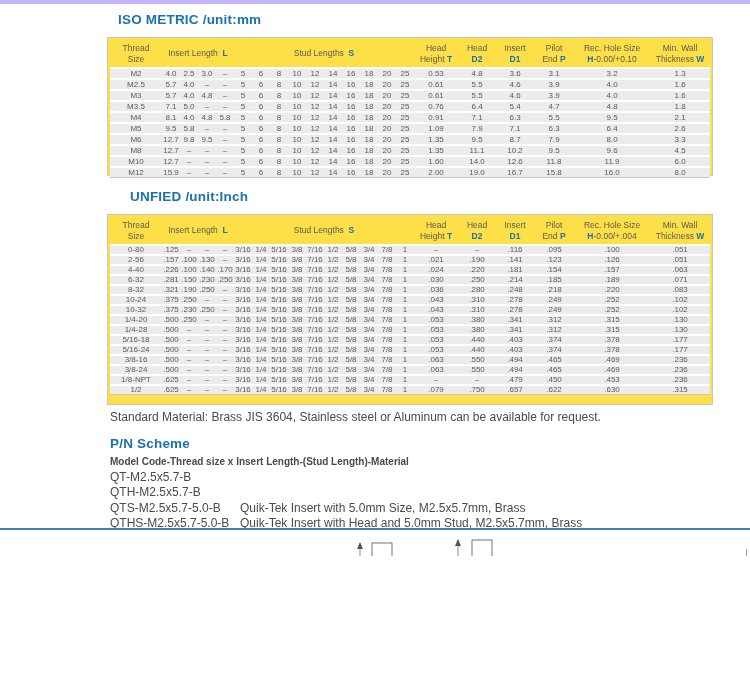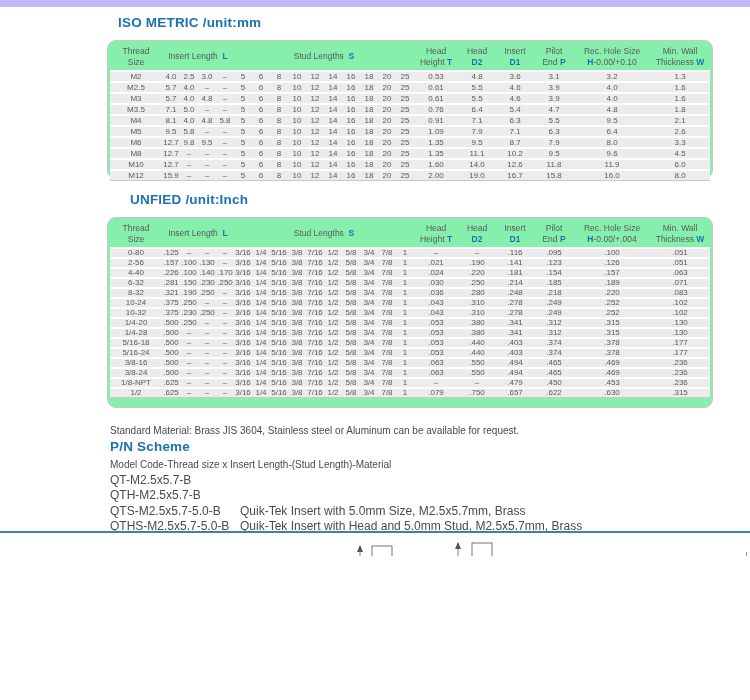--- a/index.html
+++ b/index.html
@@ -1,30 +1,30 @@
 <!DOCTYPE html>
 <html><head>
 <meta charset="utf-8">
 <style>
   * { margin:0; padding:0; box-sizing:border-box; }
   html,body { width:750px; height:700px; background:#fff; font-family:"Liberation Sans", sans-serif; }
-  #page { position:relative; width:750px; height:556px; background:#fff; overflow:hidden; border-top:7px solid #c4b5fd; }
+  #page { position:relative; width:750px; height:556px; background:#fff; overflow:hidden; border-top:4px solid #c4b5fd; }
 
   .sec-title { position:absolute; font-size:13.5px; font-weight:bold; color:#1b72b0; letter-spacing:0.2px; }
 
-  .card { position:absolute; left:107px; width:606px; background:#86efac; border:1px solid #c6c6c6; border-radius:9px; padding:3px 2px 4px 2px; }
+  .card { position:absolute; left:107px; width:606px; background:#fde047; border:1px solid #c6c6c6; border-radius:0; padding:3px 2px 4px 2px; }
   table { width:100%; border-collapse:collapse; table-layout:fixed; }
   thead th { font-size:8.5px; font-weight:normal; color:#5a5a5a; vertical-align:middle; text-align:center; line-height:1.25; padding:2px 0 3px 0; }
   .acc { color:#1b72b0; font-weight:bold; }
   tbody td { font-size:8px; color:#5a5a5a; text-align:center; background:#ececec; border-top:2px solid #ffffff; border-bottom:1px solid #c9c9c9; height:9px; line-height:9px; padding:0; overflow:hidden; white-space:nowrap; }
   #unified-card tbody td { height:8px; line-height:8px; }
 
-  .note { position:absolute; font-size:10px; color:#4a4a4a;margin-top:12px; }
-
-  .pn-model-line { position:absolute; font-size:10px; color:#4a4a4a; }
+  .note { position:absolute; font-size:12px; color:#4a4a4a; }
+
+  .pn-model-line { position:absolute; font-size:10px; color:#4a4a4a;font-weight:bold; }
   .pn-list { position:absolute; left:110px; top:466px; width:600px; }
   .pn-row { height:15.4px; font-size:12px; color:#4a4a4a; display:flex; }
   .pn-code { width:130px; flex:0 0 130px; }
 
   .divider { position:absolute; left:0; top:524px; width:750px; height:2px; background:#3a80b6; }
 
   .dia { position:absolute; }
   .dia-label { position:absolute; top:674px; font-size:15px; color:#3a3a3a; text-align:left;font-weight:bold; }
   svg text { font-family:"Liberation Sans", sans-serif; fill:#333; }
   .edge-line { position:absolute; left:746px; top:545px; width:1px; height:145px; background:#9a9a9a; }

